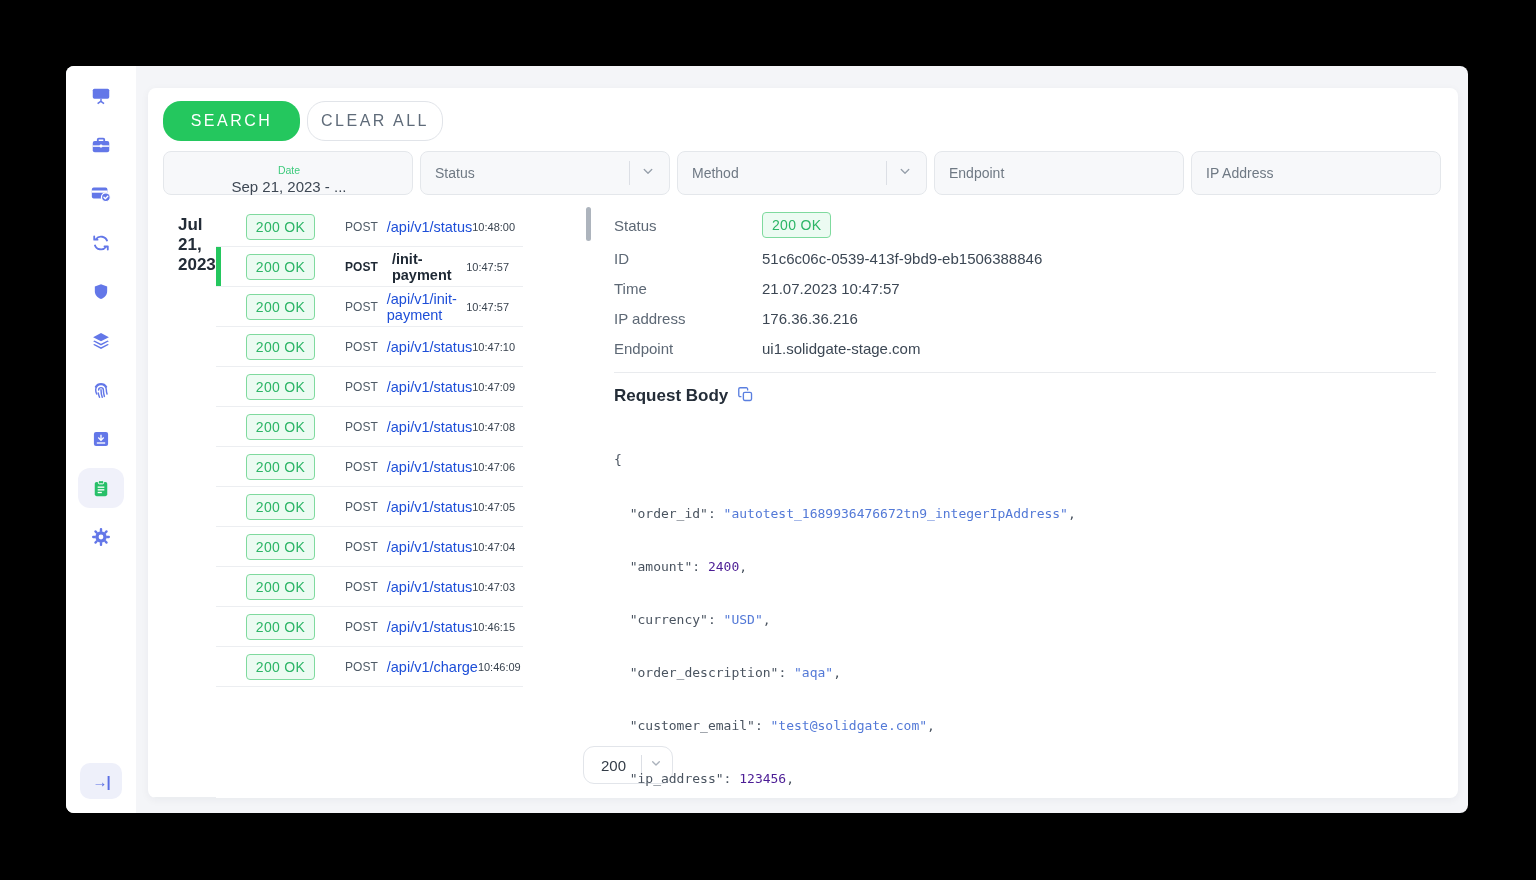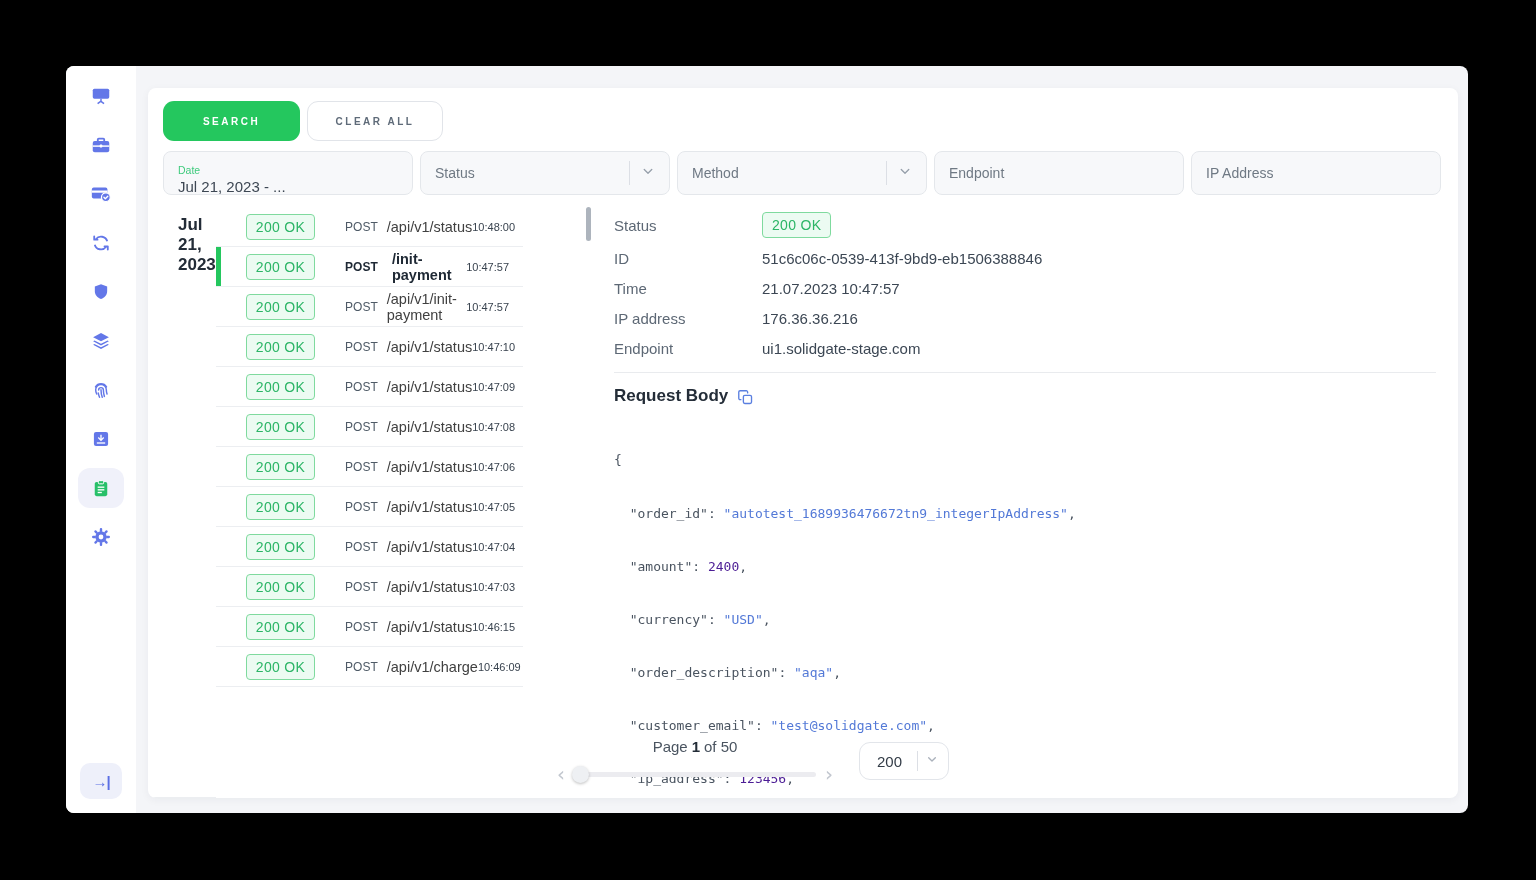--- a/index.html
+++ b/index.html
@@ -12,46 +12,46 @@
   .nav-btn { width:46px; height:40px; margin-bottom:9px; display:flex; align-items:center; justify-content:center; color:#6377e8; border-radius:12px; cursor:pointer; }
   .nav-btn.active { background:#f0f1fa; color:#28c069; }
   .nav-btn svg { display:block; }
   .collapse-btn { margin-top:auto; width:42px; height:36px; border-radius:10px; background:#eef0fa; color:#5b6fe4; display:flex; align-items:center; justify-content:center; font-size:15px; font-weight:bold; letter-spacing:-1px; cursor:pointer; }
 
   
   .content { flex:1; padding:22px 10px 15px 12px; min-width:0; }
   .card { background:#fff; border-radius:8px; height:100%; box-shadow:0 2px 8px rgba(25,33,61,.05); display:flex; flex-direction:column; overflow:hidden; }
 
   .actions-row { display:flex; gap:7px; margin:13px 0 0 15px; }
-  .btn { height:40px; border-radius:11px; font-size:10px; font-weight:700; letter-spacing:2.5px; display:flex; align-items:center; justify-content:center; cursor:pointer; }
+  .btn { height:40px; border-radius:18px; font-size:16px; font-weight:400; letter-spacing:2.5px; display:flex; align-items:center; justify-content:center; cursor:pointer; }
   .btn-search { width:137px; background:#24c75e; color:#fff; }
   .btn-clear { width:136px; background:#fff; border:1px solid #e1e4e9; color:#5f6b79; }
 
   .filters-row { display:flex; gap:7px; margin:10px 15px 0 15px; }
   .field { width:250px; height:44px; background:#f7f8fa; border:1px solid #e4e7eb; border-radius:8px; padding:0 12px 0 14px; display:flex; align-items:center; cursor:pointer; }
-  .field-date { flex-direction:column; align-items:flex-start; justify-content:center; padding-top:13px; }
+  .field-date { flex-direction:column; align-items:center; justify-content:center; padding-top:13px; }
   .field-date .flabel { font-size:10.5px; color:#3fcb7d; margin-bottom:2px; }
   .field-date .fvalue { font-size:15px; color:#3d4753; }
   .field .ph { font-size:14px; color:#6f7984; flex:1; }
   .field .vline { width:1px; height:24px; background:#dcdfe5; margin-right:9px; }
   .field input { border:none; background:transparent; outline:none; width:100%; font-size:14px; color:#3d4753; font-family:"Liberation Sans", sans-serif; }
   .field input::placeholder { color:#6f7984; }
 
   .panels { display:flex; flex:1; margin-top:12px; min-height:0; position:relative; }
   .vthumb { position:absolute; left:438px; top:0; width:5px; height:34px; background:#99a1ac; border-radius:3px; opacity:.8; }
 
   
   .list-panel { width:442px; flex-shrink:0; display:flex; flex-direction:row; margin-left:2px; }
   .list-header { padding:8px 0 9px 28px; font-size:17px; font-weight:700; color:#232c37; border-bottom:1px solid #eceef1; }
   .rows { }
   .row { position:relative; height:40px; display:flex; align-items:center; padding:0 14px 0 30px; border-bottom:1px solid #eceef1; cursor:pointer; }
   .row.selected::before { content:""; position:absolute; left:0; top:0; bottom:0; width:5px; background:#24c75e; }
   .badge { height:26px; padding:0 9px; border:1px solid #7fda9e; background:#ecfbf2; color:#2cb566; border-radius:4px; font-size:14px; display:inline-flex; align-items:center; letter-spacing:.3px; flex-shrink:0; }
   .row .method { margin-left:30px; width:46px; font-size:12px; color:#4e5a66; }
-  .row .path { margin-left:9px; font-size:14.5px; color:#404040; }
+  .row .path { margin-left:9px; font-size:14.5px; color:#1d4ed8; }
   .row.selected .method, .row.selected .path { color:#1e2834; font-weight:700; }
   .row .time { margin-left:auto; font-size:11px; color:#39434f; }
 
   .list-footer { margin-top:auto; display:flex; align-items:center; padding:13px 12px 14px 34px; }
   .pag-left { width:276px; display:flex; flex-direction:column; align-items:center; }
   .page-text { font-size:15px; color:#4a5460; display:flex; gap:4px; margin-bottom:9px; }
   .page-text b { color:#232c37; }
   .slider-row { display:flex; align-items:center; width:100%; gap:9px; }
   .pag-chev { color:#c2c7cf; font-size:20px; line-height:1; cursor:pointer; font-family:"DejaVu Sans", sans-serif; }
   .track { flex:1; height:5px; background:#ececf0; border-radius:3px; position:relative; cursor:pointer; }
@@ -60,21 +60,21 @@
   .size-select .val { font-size:15px; color:#333c47; flex:1; }
   .size-select .vline { width:1px; height:20px; background:#dcdfe5; margin-right:6px; }
 
   
   .detail-panel { flex:1; padding:2px 22px 0 22px; min-width:0; overflow:hidden; }
   .meta-row { display:flex; align-items:center; height:30px; font-size:15px; }
   .meta-row.first { height:32px; margin-bottom:2px; }
   .meta-label { width:148px; color:#5d6875; flex-shrink:0; }
   .meta-value { color:#3c4754; }
   .meta-divider { border-top:1px solid #e9ebee; margin-top:9px; margin-bottom:13px; }
-  .body-head { display:flex; align-items:flex-end; gap:9px; font-size:17px; font-weight:700; color:#242d38; }
+  .body-head { display:flex; align-items:flex-start; gap:9px; font-size:17px; font-weight:700; color:#242d38; }
   .copy-btn { display:flex; cursor:pointer; color:#5a7fe0; }
   .code { margin-top:10px; font-family:"DejaVu Sans Mono", monospace; font-size:13px; line-height:17.7px; white-space:pre; color:#4a5460; }
   .tk-k, .tk-p { color:#4a5460; }
   .tk-s { color:#5379d7; }
   .tk-n { color:#4c1d95; }
 </style>
 </head>
 <body>
 
 <div class="stage">
@@ -193,21 +193,21 @@
       <div class="card">
 
         <div class="actions-row">
           <div class="btn btn-search">SEARCH</div>
           <div class="btn btn-clear">CLEAR ALL</div>
         </div>
 
         <div class="filters-row">
           <div class="field field-date">
             <span class="flabel">Date</span>
-            <span class="fvalue">Jul 21, 2023 - ...</span>
+            <span class="fvalue">Sep 21, 2023 - ...</span>
           </div>
           <div class="field">
             <span class="ph">Status</span>
             <span class="vline"></span>
             <span>
               <svg width="18" height="18" viewBox="0 0 24 24" fill="none" stroke="#98a1ac" stroke-width="1.8" stroke-linecap="round" stroke-linejoin="round">
                   <polyline points="7,10 12,15 17,10"></polyline>
                 </svg>
             </span>
           </div>
@@ -302,34 +302,20 @@
               </div>
               <div class="row">
                 <span class="badge">200 OK</span>
                 <span class="method">POST</span>
                 <span class="path">/api/v1/charge</span>
                 <span class="time">10:46:09</span>
               </div>
             </div>
 
             <div class="list-footer">
-              <div class="pag-left">
-                <div class="page-text">
-                  <span>Page</span>
-                  <b>1</b>
-                  <span>of 50</span>
-                </div>
-                <div class="slider-row">
-                  <span class="pag-chev">‹</span>
-                  <div class="track">
-                    <div class="handle"></div>
-                  </div>
-                  <span class="pag-chev">›</span>
-                </div>
-              </div>
               <div class="size-select">
                 <span class="val">200</span>
                 <span class="vline"></span>
                 <span>
                   <svg width="16" height="16" viewBox="0 0 24 24" fill="none" stroke="#aab1bb" stroke-width="2" stroke-linecap="round" stroke-linejoin="round">
                       <polyline points="7,10 12,15 17,10"></polyline>
                     </svg>
                 </span>
               </div>
             </div>

